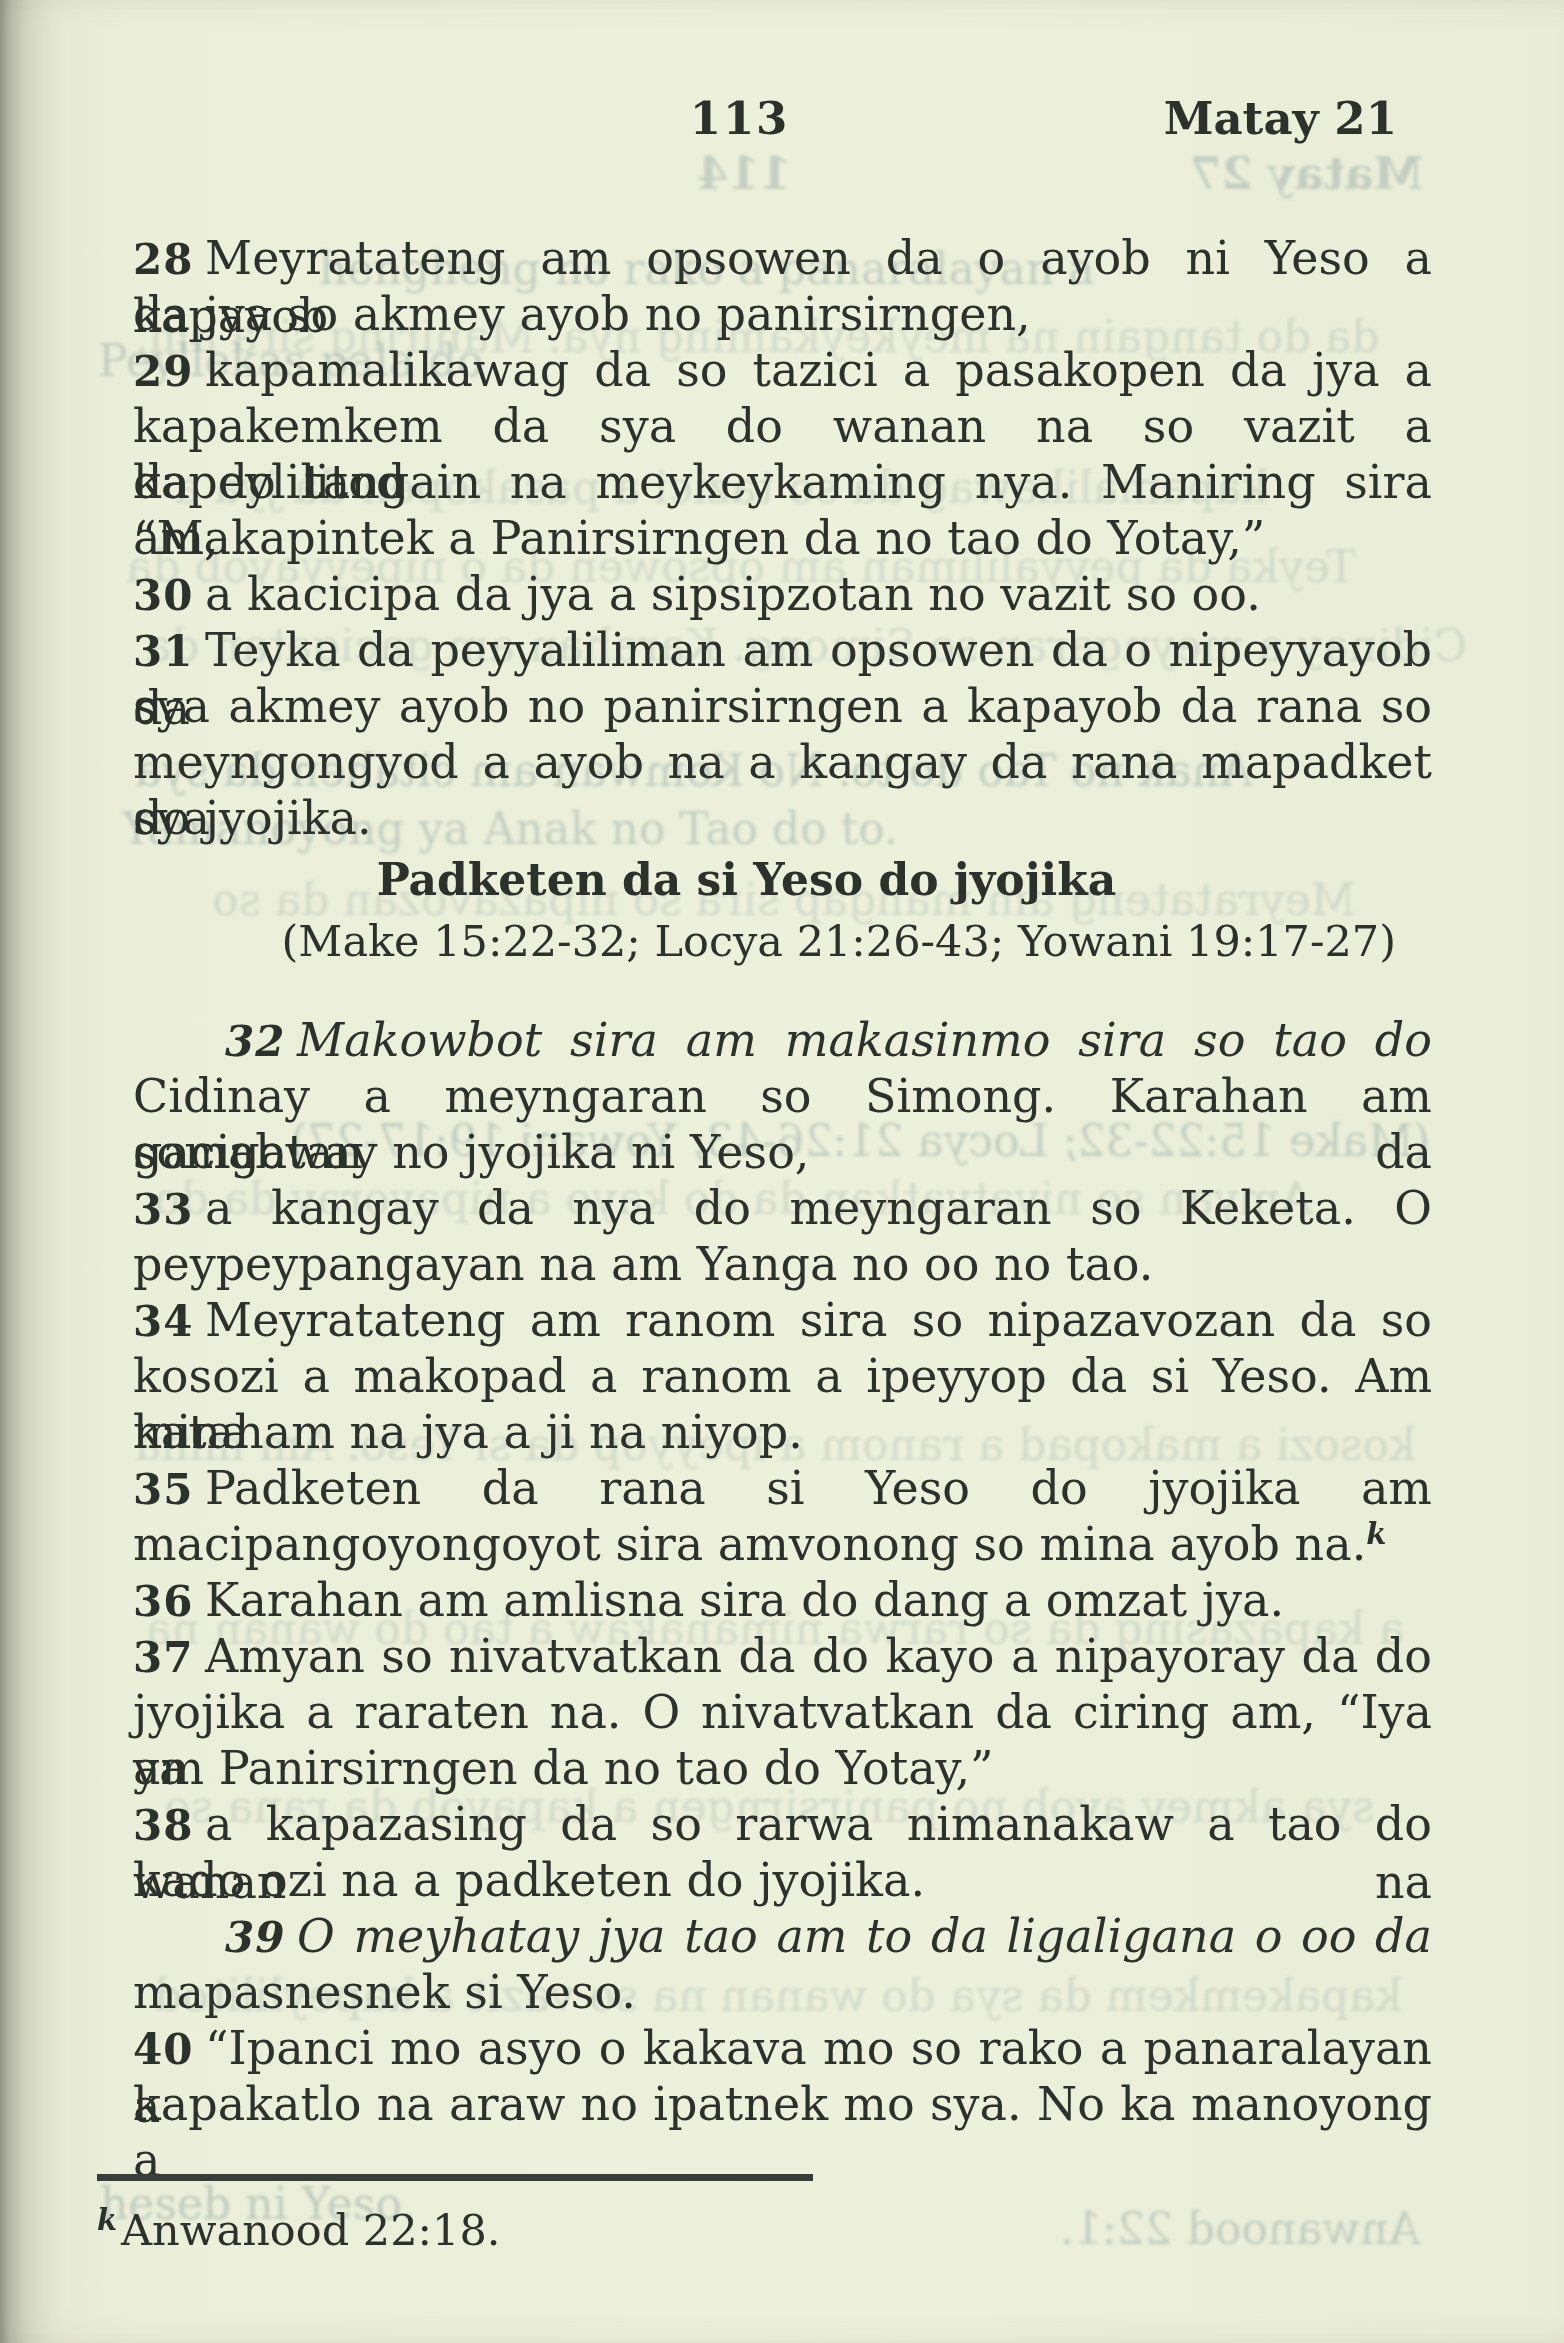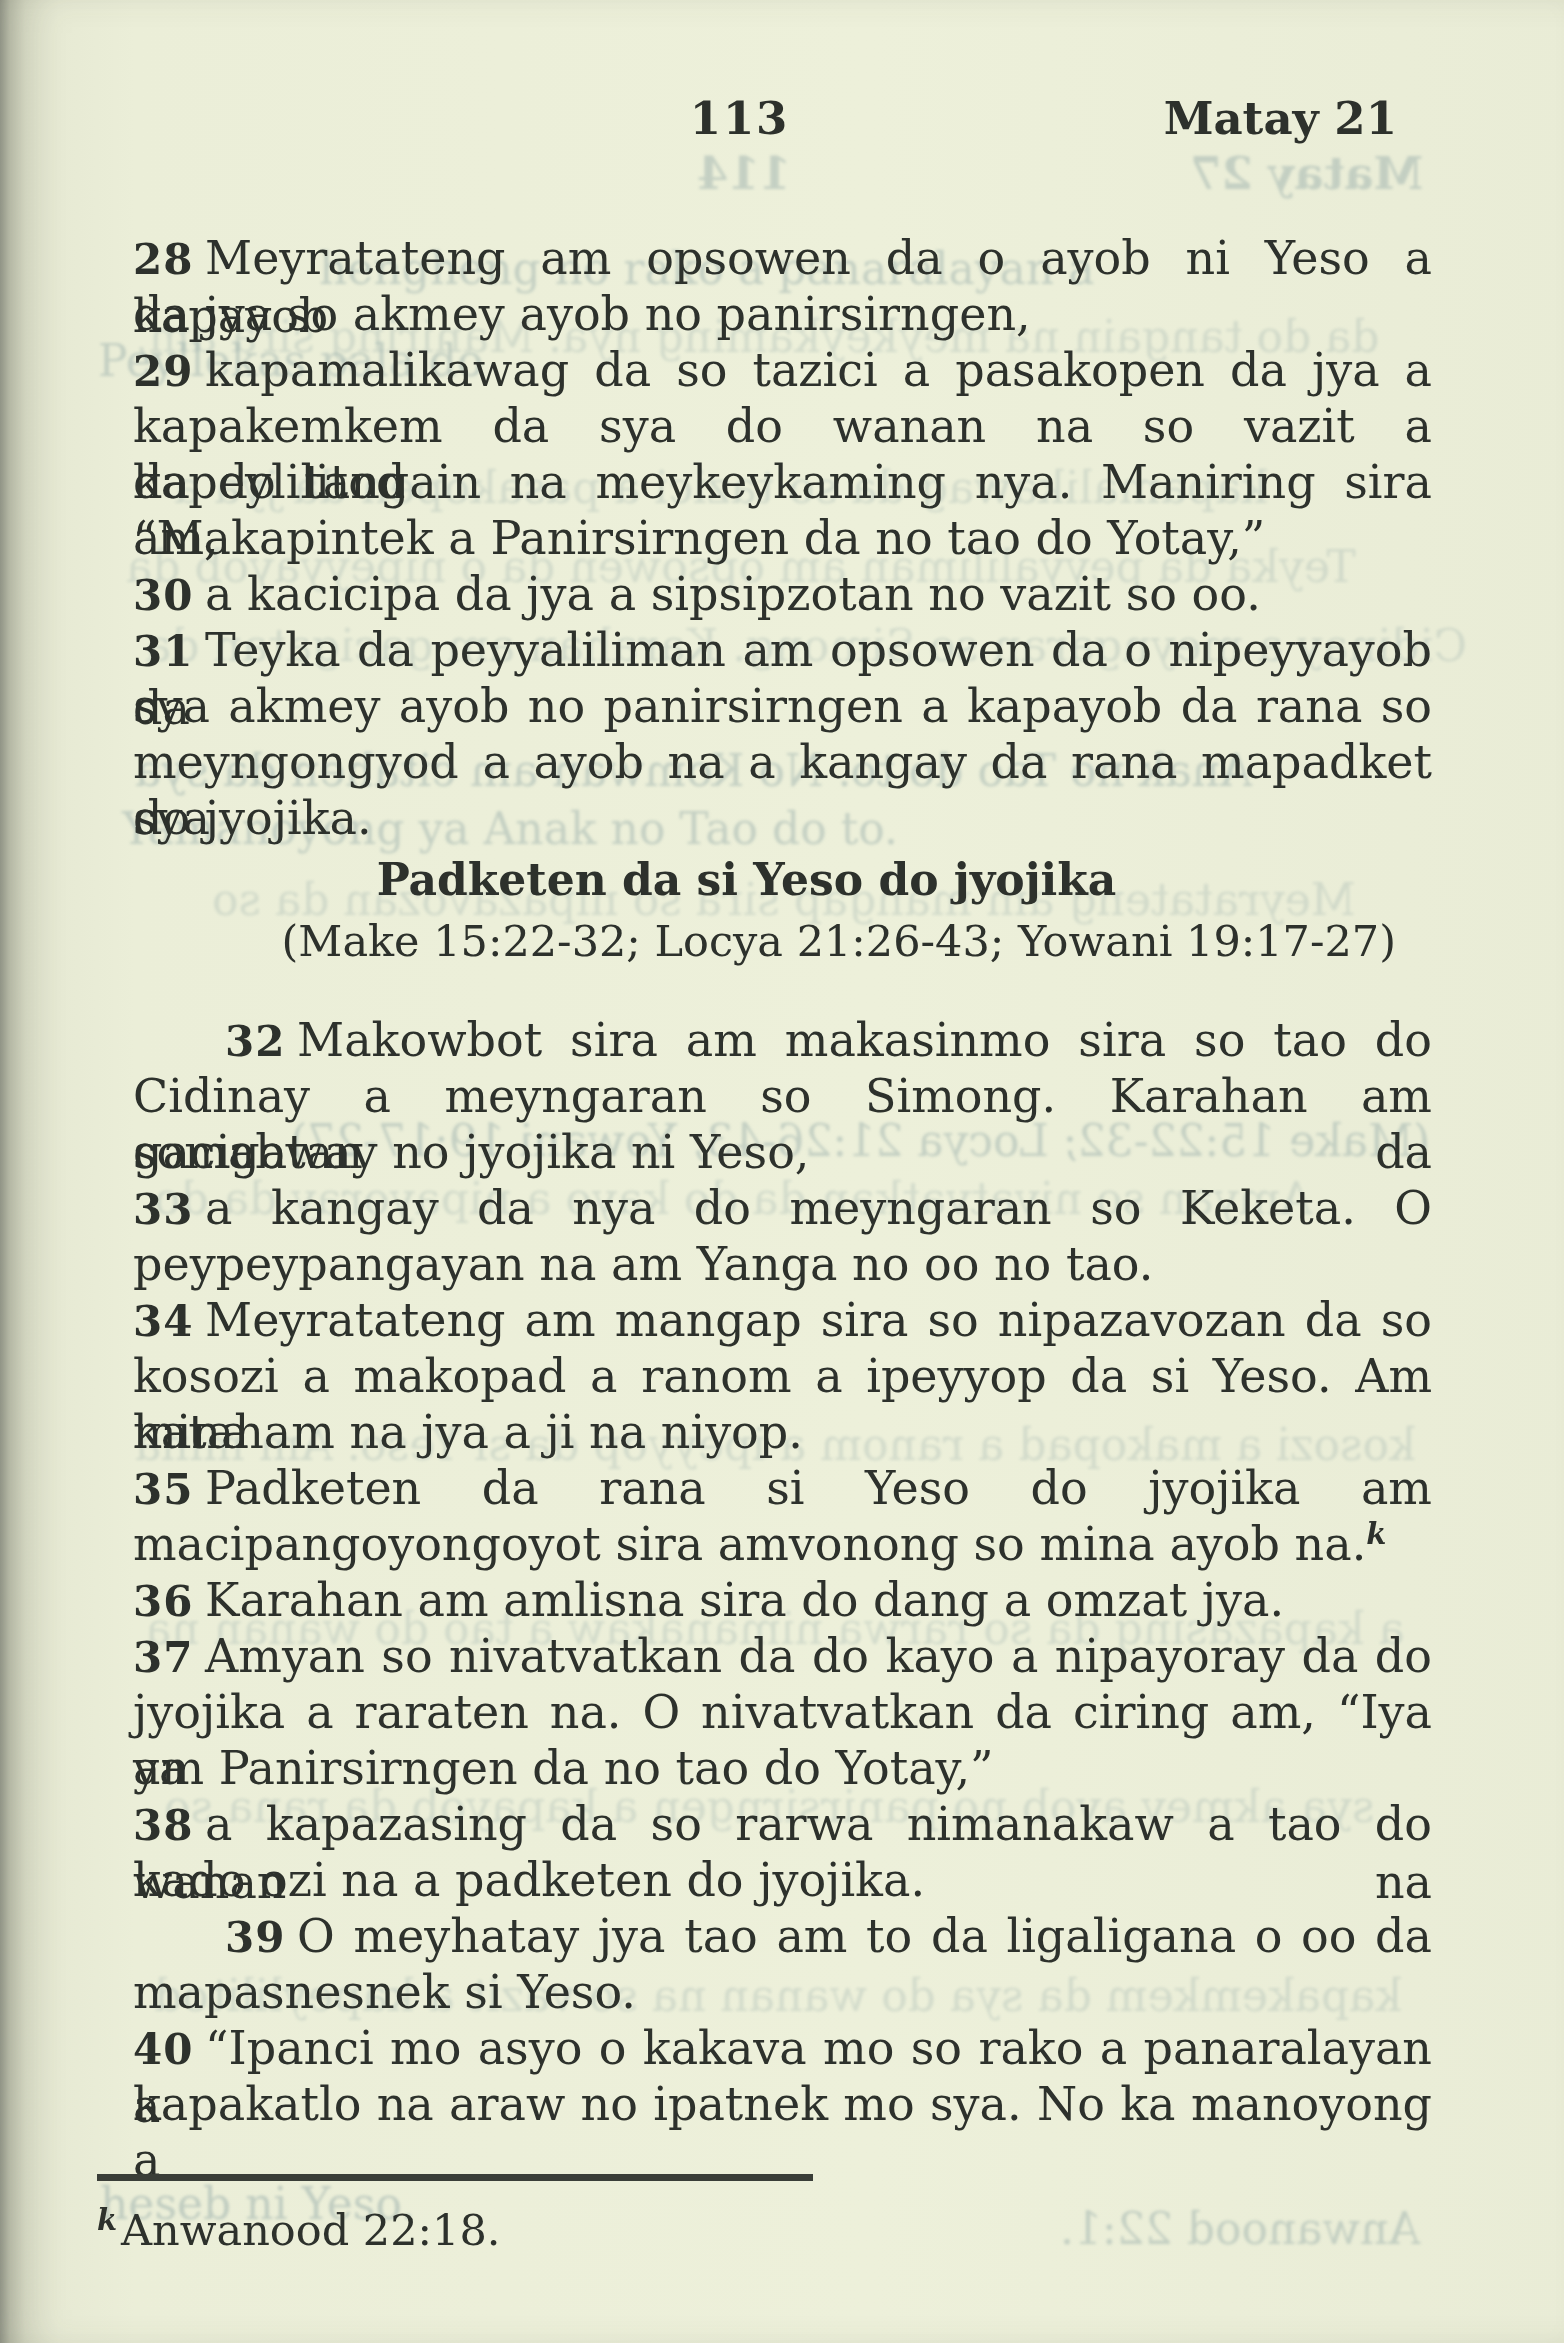--- a/index.html
+++ b/index.html
@@ -14,21 +14,21 @@
   
   .hdr-num{position:absolute;top:92px;left:0;width:1479px;text-align:center;
     font-size:45px;font-weight:bold;letter-spacing:1.9px;}
   .hdr-head{position:absolute;top:92px;right:185px;font-size:45px;font-weight:bold;}
   
   .col{position:absolute;left:97px;width:1299px;font-size:46px;margin-left:36px;}
   .sec1{top:230px;}
   .sec2{top:1012px;}
   .ln{height:56px;line-height:56px;white-space:nowrap;}
   .j{text-align:justify;text-align-last:justify;white-space:normal;}
-  .ind{padding-left:92px;}
+  .ind{padding-left:92px;font-style:italic;}
   .vn{font-weight:bold;font-size:42px;margin-right:11.6px;letter-spacing:1px;}
   .heading{position:absolute;top:852px;left:97px;width:1299px;text-align:center;
     font-size:44px;font-weight:bold;line-height:56px;}
   .refs{position:absolute;top:913px;left:97px;width:1299px;text-align:right;
     font-size:43px;line-height:56px;}
   
   .rule{position:absolute;left:97px;top:2174px;width:716px;height:6.8px;background:#3a3e38;}
   .footnote{position:absolute;left:97px;top:2203px;font-size:43px;line-height:54px;}
   .fnm{font-size:29px;font-style:italic;font-weight:bold;vertical-align:super;margin-right:3.9px;line-height:0;}
   
@@ -92,21 +92,21 @@
 
   <div class="heading">Padketen da si Yeso do jyojika</div>
   <div class="refs">(Make 15:22-32; Locya 21:26-43; Yowani 19:17-27)</div>
 
   <div class="col sec2">
     <div class="ln j ind"><b class="vn">32</b><span>Makowbot sira am makasinmo sira so tao do</span></div>
     <div class="ln j"><span>Cidinay a meyngaran so Simong. Karahan am gacigatan da</span></div>
     <div class="ln"><span>somabway no jyojika ni Yeso,</span></div>
     <div class="ln j"><b class="vn">33</b><span>a kangay da nya do meyngaran so Keketa. O</span></div>
     <div class="ln"><span>peypeypangayan na am Yanga no oo no tao.</span></div>
-    <div class="ln j"><b class="vn">34</b><span>Meyratateng am mangap sira so nipazavozan da so</span></div>
+    <div class="ln j"><b class="vn">34</b><span>Meyratateng am ranom sira so nipazavozan da so</span></div>
     <div class="ln j"><span>kosozi a makopad a ranom a ipeyyop da si Yeso. Am mina</span></div>
     <div class="ln"><span>kataham na jya a ji na niyop.</span></div>
     <div class="ln j"><b class="vn">35</b><span>Padketen da rana si Yeso do jyojika am</span></div>
     <div class="ln"><span>macipangoyongoyot sira amvonong so mina ayob na.</span><sup class="fnm">k</sup></div>
     <div class="ln"><b class="vn">36</b><span>Karahan am amlisna sira do dang a omzat jya.</span></div>
     <div class="ln j"><b class="vn">37</b><span>Amyan so nivatvatkan da do kayo a nipayoray da do</span></div>
     <div class="ln j"><span>jyojika a raraten na. O nivatvatkan da ciring am, “Iya ya</span></div>
     <div class="ln"><span>am Panirsirngen da no tao do Yotay,”</span></div>
     <div class="ln j"><b class="vn">38</b><span>a kapazasing da so rarwa nimanakaw a tao do wanan na</span></div>
     <div class="ln"><span>kado ozi na a padketen do jyojika.</span></div>

